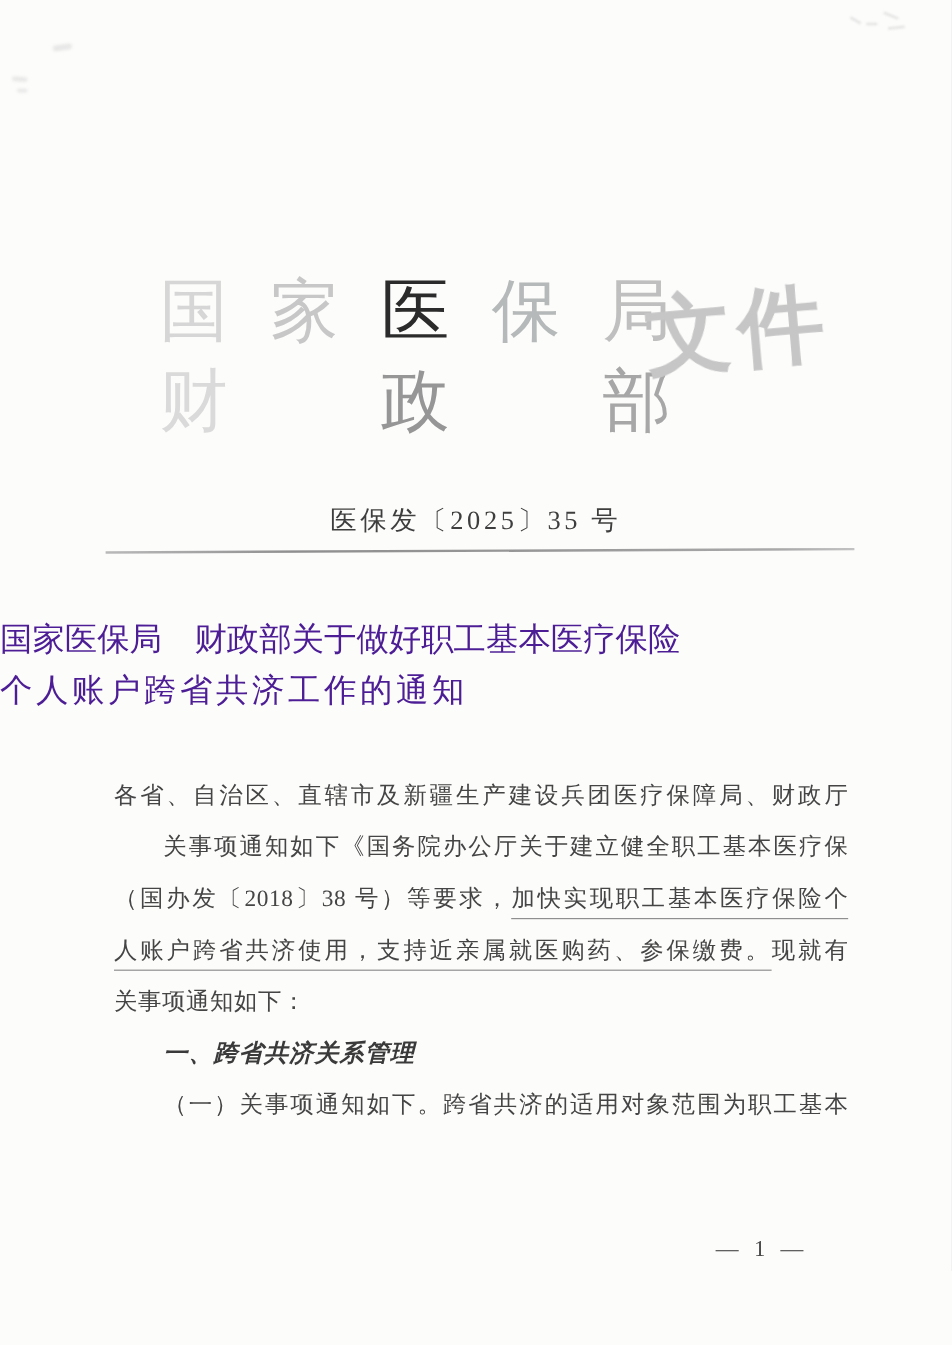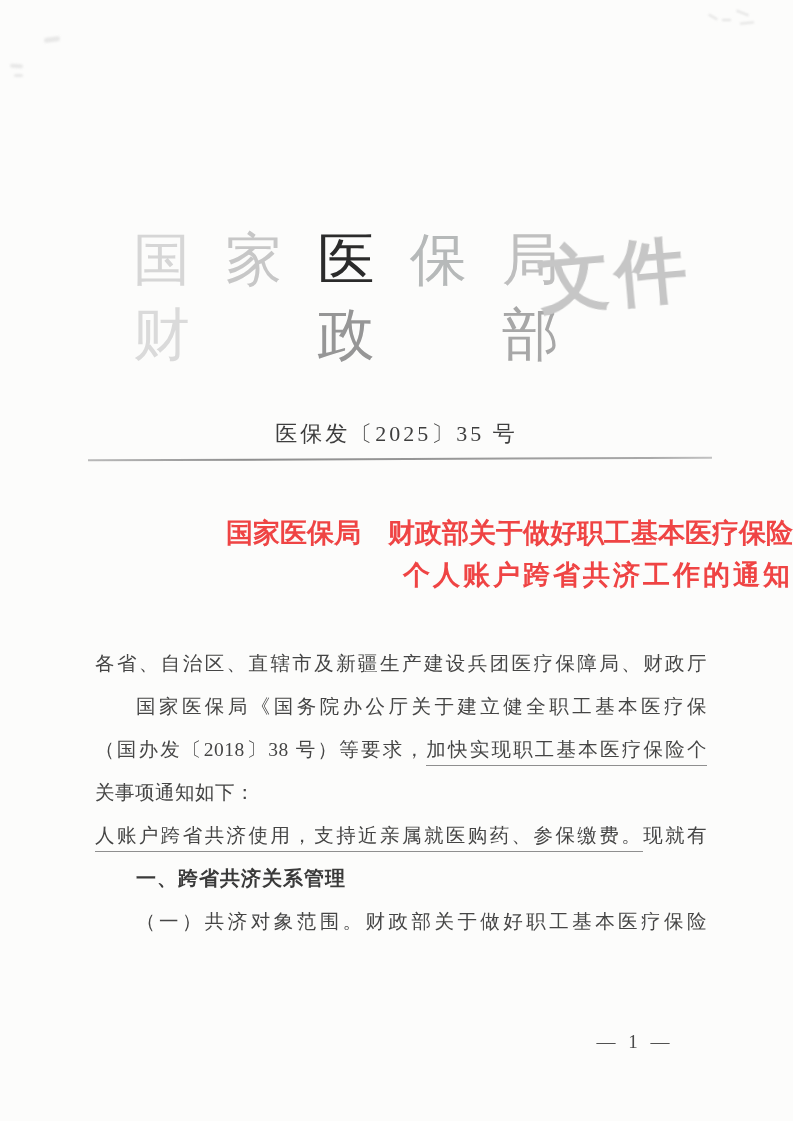--- a/index.html
+++ b/index.html
@@ -29,40 +29,40 @@
   }
   
   .divider{
     position:absolute;left:88px;top:458px;width:624px;height:2px;
     background:linear-gradient(to right,#b9b9b9,#8f8f8f 25%,#989898 60%,#a9a9a9 90%,#c2c2c2);
     transform:rotate(-.25deg);
   }
   
   .title{
     position:absolute;left:0;top:512px;width:793px;
-    text-align:right;font-weight:bold;color:#ef4444;
+    text-align:left;font-weight:normal;color:#4c1d95;
     font-size:27px;line-height:42px;
   }
-  .title-line2{letter-spacing:3px;margin-left:19px;}
+  .title-line2{letter-spacing:3px;}
   
   .body-block{
     position:absolute;left:95px;top:642px;width:612px;
     font-size:19.5px;color:#454545;letter-spacing:.5px;
   }
   .body-line{
     height:43px;line-height:43px;
     text-align:justify;
     overflow:visible;white-space:nowrap;
   }
   .body-line.fill{text-align-last:justify;white-space:normal;height:43px;overflow:hidden;}
   .body-line.indent2{padding-left:41px;}
   .body-line.bold{
     font-weight:bold;color:#3a3a3a;
     font-family:"Liberation Sans","DejaVu Sans",sans-serif;
-    font-size:20px;letter-spacing:1px;
+    font-size:20px;letter-spacing:1px;font-style:italic;
   }
   .seg-u{border-bottom:1.6px solid #8f8f8f;padding-bottom:5px;font-family:Liberation Serif, serif;}
   
   .page-number{
     position:absolute;left:590px;top:1031px;width:90px;
     font-size:19px;color:#4a4a4a;letter-spacing:4px;text-align:center;
   }
   
   .smudge{position:absolute;background:#cfcfcf;opacity:.45;filter:blur(1.2px);border-radius:2px;}
   .sm1{left:44px;top:37px;width:16px;height:5px;transform:rotate(-8deg);}
@@ -110,23 +110,23 @@
 
   <div class="divider"></div>
 
   <div class="title">
     <div class="title-line1">国家医保局　财政部关于做好职工基本医疗保险</div>
     <div class="title-line2">个人账户跨省共济工作的通知</div>
   </div>
 
   <div class="body-block" id="body-block">
       <div class="body-line fill"><span>各省、自治区、直辖市及新疆生产建设兵团医疗保障局、财政厅（局）：</span></div>
-      <div class="body-line indent2 fill"><span>国家医保局《国务院办公厅关于建立健全职工基本医疗保</span></div>
+      <div class="body-line indent2 fill"><span>关事项通知如下《国务院办公厅关于建立健全职工基本医疗保</span></div>
       <div class="body-line fill"><span>（国办发〔2018〕38 号）等要求，</span><span class="seg-u">加快实现职工基本医疗保险个</span></div>
+      <div class="body-line fill"><span class="seg-u">人账户跨省共济使用，支持近亲属就医购药、参保缴费。</span><span>现就有</span></div>
       <div class="body-line"><span>关事项通知如下：</span></div>
-      <div class="body-line fill"><span class="seg-u">人账户跨省共济使用，支持近亲属就医购药、参保缴费。</span><span>现就有</span></div>
       <div class="body-line indent2 bold"><span>一、跨省共济关系管理</span></div>
-      <div class="body-line indent2 fill"><span>（一）共济对象范围。财政部关于做好职工基本医疗保险</span></div>
+      <div class="body-line indent2 fill"><span>（一）关事项通知如下。跨省共济的适用对象范围为职工基本</span></div>
     </div>
 
   <div class="page-number">— 1 —</div>
 
 </div>
 
 </body></html>

